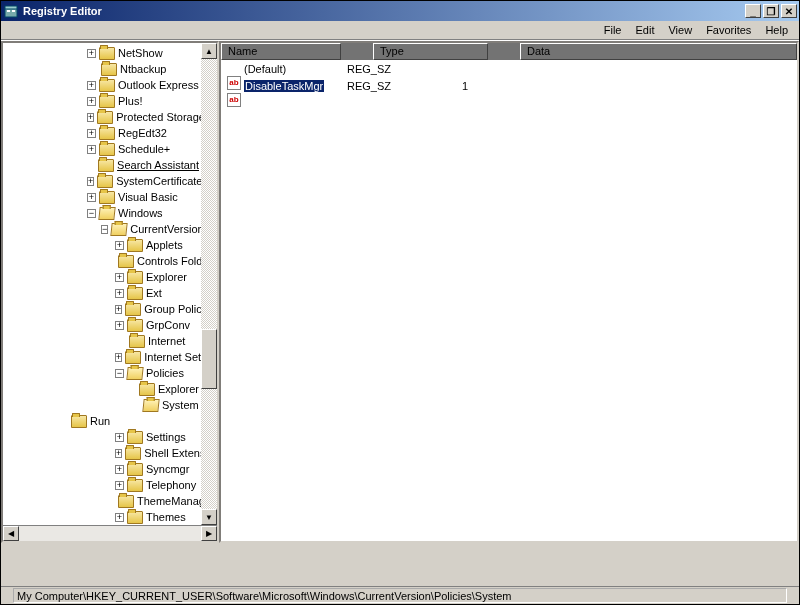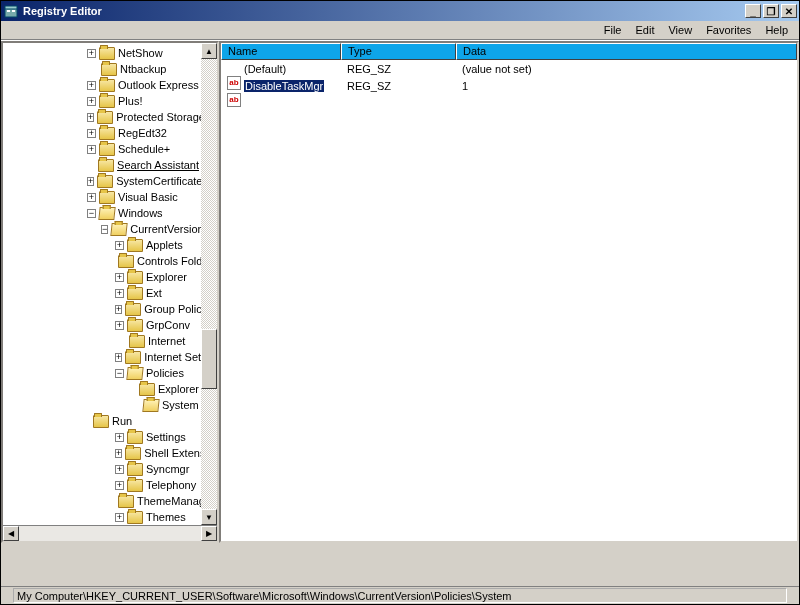--- a/index.html
+++ b/index.html
@@ -155,21 +155,22 @@
   .list-pane {
     flex: 1;
     border: 2px inset #d4d0c8;
     background: #fff;
     display: flex;
     flex-direction: column;
   }
   .list-header {
     display: flex;
     height: 17px;
-    background: #0ea5e9;
+    background: #737373;
+    gap: 32px;
   }
   .list-header .col {
     border: 1px solid;
     border-color: #fff #404040 #404040 #fff;
     padding: 1px 6px;
     font-size: 11px;
     cursor: default;
   }
   .list-body {
     flex: 1;
@@ -352,21 +353,21 @@
             <div class="tree-row" style="padding-left: 126px;">
               <span class="exp none"></span>
               <span class="fld folder-closed"></span>
               <span class="lbl">Explorer</span>
             </div>
             <div class="tree-row" style="padding-left: 126px;">
               <span class="exp none"></span>
               <span class="fld folder-open"></span>
               <span class="lbl">System</span>
             </div>
-            <div class="tree-row" style="padding-left: 76px;">
+            <div class="tree-row" style="padding-left: 54px;">
               <span class="exp none"></span>
               <span class="fld folder-closed"></span>
               <span class="lbl">Run</span>
             </div>
             <div class="tree-row" style="padding-left: 112px;">
               <span class="exp">+</span>
               <span class="fld folder-closed"></span>
               <span class="lbl">Settings</span>
             </div>
             <div class="tree-row" style="padding-left: 112px;">
@@ -422,21 +423,20 @@
       <div class="col" style="width:115px">Type</div>
       <div class="col" style="flex:1">Data</div>
     </div>
     <div class="list-body" id="listbody">
         <div class="list-row">
           <div class="cell" style="width: 120px;">
             <span class="val-icon">ab</span>
             <span class="name-text">(Default)</span>
           </div>
           <div class="cell" style="width: 115px;">REG_SZ</div>
-          <div class="cell" style="flex: 1 1 0%;">(value not set)</div>
         </div>
         <div class="list-row selected">
           <div class="cell" style="width: 120px;">
             <span class="val-icon">ab</span>
             <span class="name-text">DisableTaskMgr</span>
           </div>
           <div class="cell" style="width: 115px;">REG_SZ</div>
           <div class="cell" style="flex: 1 1 0%;">1</div>
         </div>
       </div>

